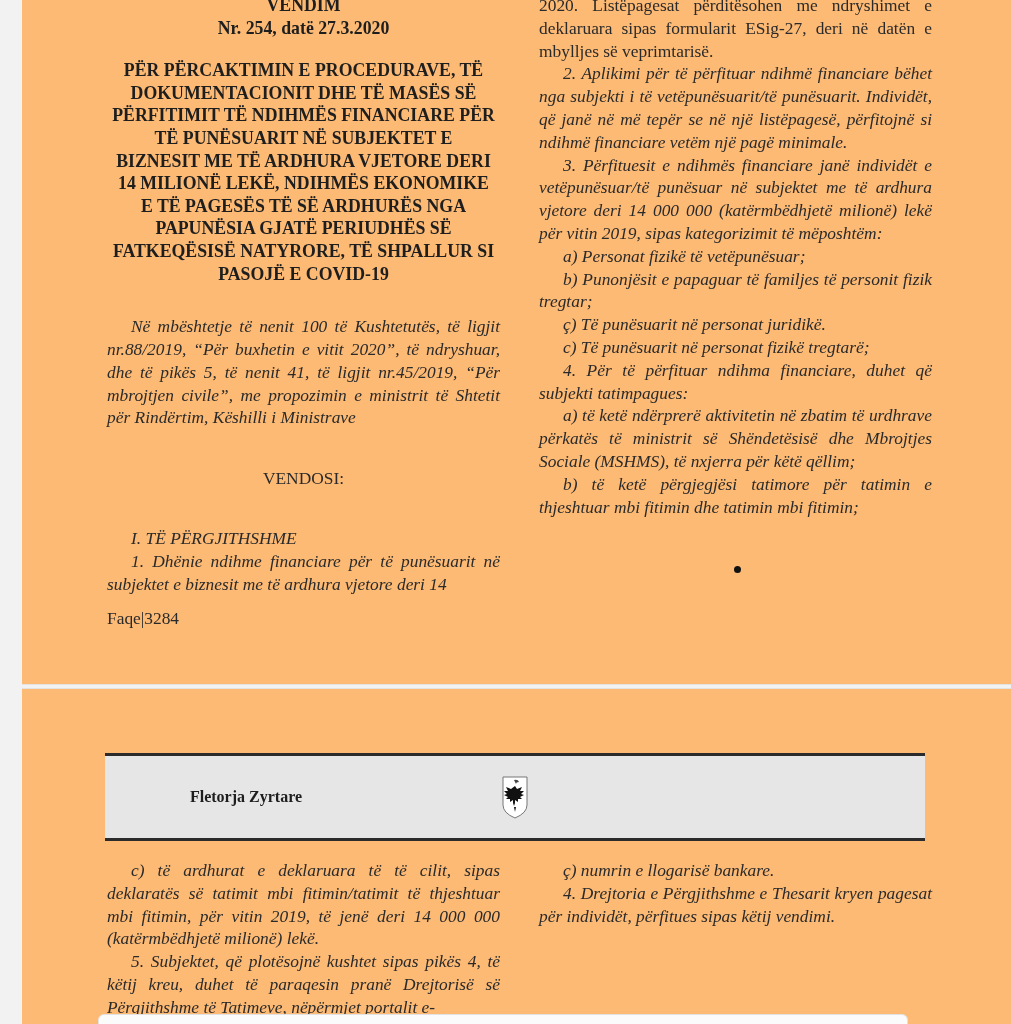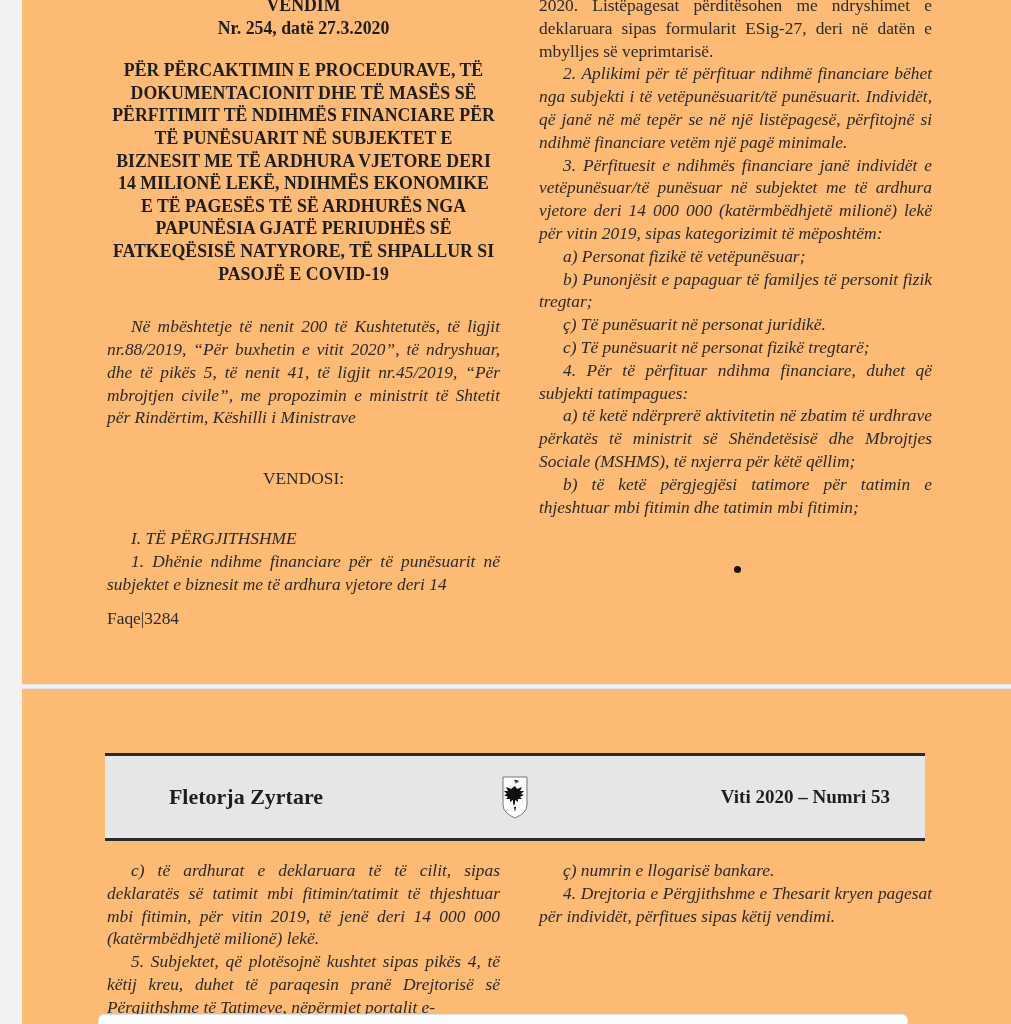--- a/index.html
+++ b/index.html
@@ -29,21 +29,21 @@
   .faqe { margin-top: 12px !important; text-align: left; }
   #p1-left { left: 85px; top: -6px; }
   #p1-right { left: 517px; top: -6px; }
   #p1-left .preamble { margin-top: 30px; }
 
   .gazette-header {
     position: absolute; left: 83px; top: 64px; width: 820px; height: 82px;
     background: #e6e6e6; border-top: 3px solid #2b2b2b; border-bottom: 3px solid #2b2b2b;
     display: flex; align-items: center;
   }
-  .gh-left { width: 282px; text-align: center; font-weight: bold; font-size: 22px; color: #1e1e1e; }
+  .gh-left { width: 282px; text-align: center; font-weight: bold; font-size: 16px; color: #1e1e1e; }
   .gh-mid { width: 256px; display: flex; justify-content: center; align-items: center; }
   .gh-right { flex: 1; text-align: right; padding-right: 35px; font-weight: bold; font-size: 19px; color: #1e1e1e; }
   #p2-left { left: 85px; top: 170px; }
   #p2-right { left: 517px; top: 170px; }
 
   .bottom-bar {
     position: absolute; left: 98px; top: 1014px; width: 808px; height: 12px;
     background: #fbfbfb; border: 1px solid #e2e2e2; border-radius: 6px 6px 0 0;
   }
   .dot {
@@ -53,21 +53,21 @@
 </head>
 <body>
 
 <div class="page" id="page1">
   <div class="col" id="p1-left">
     <div class="title-block">
       <p class="t1">VENDIM</p>
       <p class="t2">Nr. 254, datë 27.3.2020</p>
       <p class="heading">PËR PËRCAKTIMIN E PROCEDURAVE, TË DOKUMENTACIONIT DHE TË MASËS SË PËRFITIMIT TË NDIHMËS FINANCIARE PËR TË PUNËSUARIT NË SUBJEKTET E BIZNESIT ME TË ARDHURA VJETORE DERI 14 MILIONË LEKË, NDIHMËS EKONOMIKE E TË PAGESËS TË SË ARDHURËS NGA PAPUNËSIA GJATË PERIUDHËS SË FATKEQËSISË NATYRORE, TË SHPALLUR SI PASOJË E COVID-19</p>
     </div>
-    <p class="ind preamble">Në mbështetje të nenit 200 të Kushtetutës, të ligjit nr.88/2019, “Për buxhetin e vitit 2020”, të ndryshuar, dhe të pikës 5, të nenit 41, të ligjit nr.45/2019, “Për mbrojtjen civile”, me propozimin e ministrit të Shtetit për Rindërtim, Këshilli i Ministrave</p>
+    <p class="ind preamble">Në mbështetje të nenit 100 të Kushtetutës, të ligjit nr.88/2019, “Për buxhetin e vitit 2020”, të ndryshuar, dhe të pikës 5, të nenit 41, të ligjit nr.45/2019, “Për mbrojtjen civile”, me propozimin e ministrit të Shtetit për Rindërtim, Këshilli i Ministrave</p>
     <p class="vendosi">VENDOSI:</p>
     <p class="ind">I. TË PËRGJITHSHME</p>
     <p class="ind">1. Dhënie ndihme financiare për të punësuarit në subjektet e biznesit me të ardhura vjetore deri 14</p>
     <p class="faqe">Faqe|3284</p>
   </div>
 
   <div class="col" id="p1-right">
     <p>2020. Listëpagesat përditësohen me ndryshimet e deklaruara sipas formularit ESig-27, deri në datën e mbylljes së veprimtarisë.</p>
     <p class="ind">2. Aplikimi për të përfituar ndihmë financiare bëhet nga subjekti i të vetëpunësuarit/të punësuarit. Individët, që janë në më tepër se në një listëpagesë, përfitojnë si ndihmë financiare vetëm një pagë minimale.</p>
     <p class="ind">3. Përfituesit e ndihmës financiare janë individët e vetëpunësuar/të punësuar në subjektet me të ardhura vjetore deri 14 000 000 (katërmbëdhjetë milionë) lekë për vitin 2019, sipas kategorizimit të mëposhtëm:</p>
@@ -86,21 +86,20 @@
   <div class="gazette-header">
     <div class="gh-left">Fletorja Zyrtare</div>
     <div class="gh-mid">
       <svg width="28" height="44" viewBox="0 0 28 44">
         <path d="M2 2 H26 V30 Q26 38 14 43 Q2 38 2 30 Z" fill="#ffffff" stroke="#777" stroke-width="1"></path>
         <path d="M13 5 q4 -1 5 2 q-3 0 -3 2 z" fill="#444"></path>
         <path d="M14 11 l2 3 l5 -2 l-2 4 l4 0 l-3 3 l3 1 l-4 2 l2 2 l-4 0 l0 3 l-3 -2 l0 6 l-1 -3 l-1 3 l0 -6 l-3 2 l0 -3 l-4 0 l2 -2 l-4 -2 l3 -1 l-3 -3 l4 0 l-2 -4 l5 2 z" fill="#111"></path>
         <path d="M13 32 l1 5 l1 -5 z" fill="#111"></path>
       </svg>
     </div>
-    <div class="gh-right">Viti 2020 – Numri 53</div>
   </div>
 
   <div class="col" id="p2-left">
     <p class="ind">c) të ardhurat e deklaruara të të cilit, sipas deklaratës së tatimit mbi fitimin/tatimit të thjeshtuar mbi fitimin, për vitin 2019, të jenë deri 14 000 000 (katërmbëdhjetë milionë) lekë.</p>
     <p class="ind">5. Subjektet, që plotësojnë kushtet sipas pikës 4, të këtij kreu, duhet të paraqesin pranë Drejtorisë së Përgjithshme të Tatimeve, nëpërmjet portalit e-</p>
   </div>
   <div class="col" id="p2-right">
     <p class="ind">ç) numrin e llogarisë bankare.</p>
     <p class="ind">4. Drejtoria e Përgjithshme e Thesarit kryen pagesat për individët, përfitues sipas këtij vendimi.</p>
   </div>

